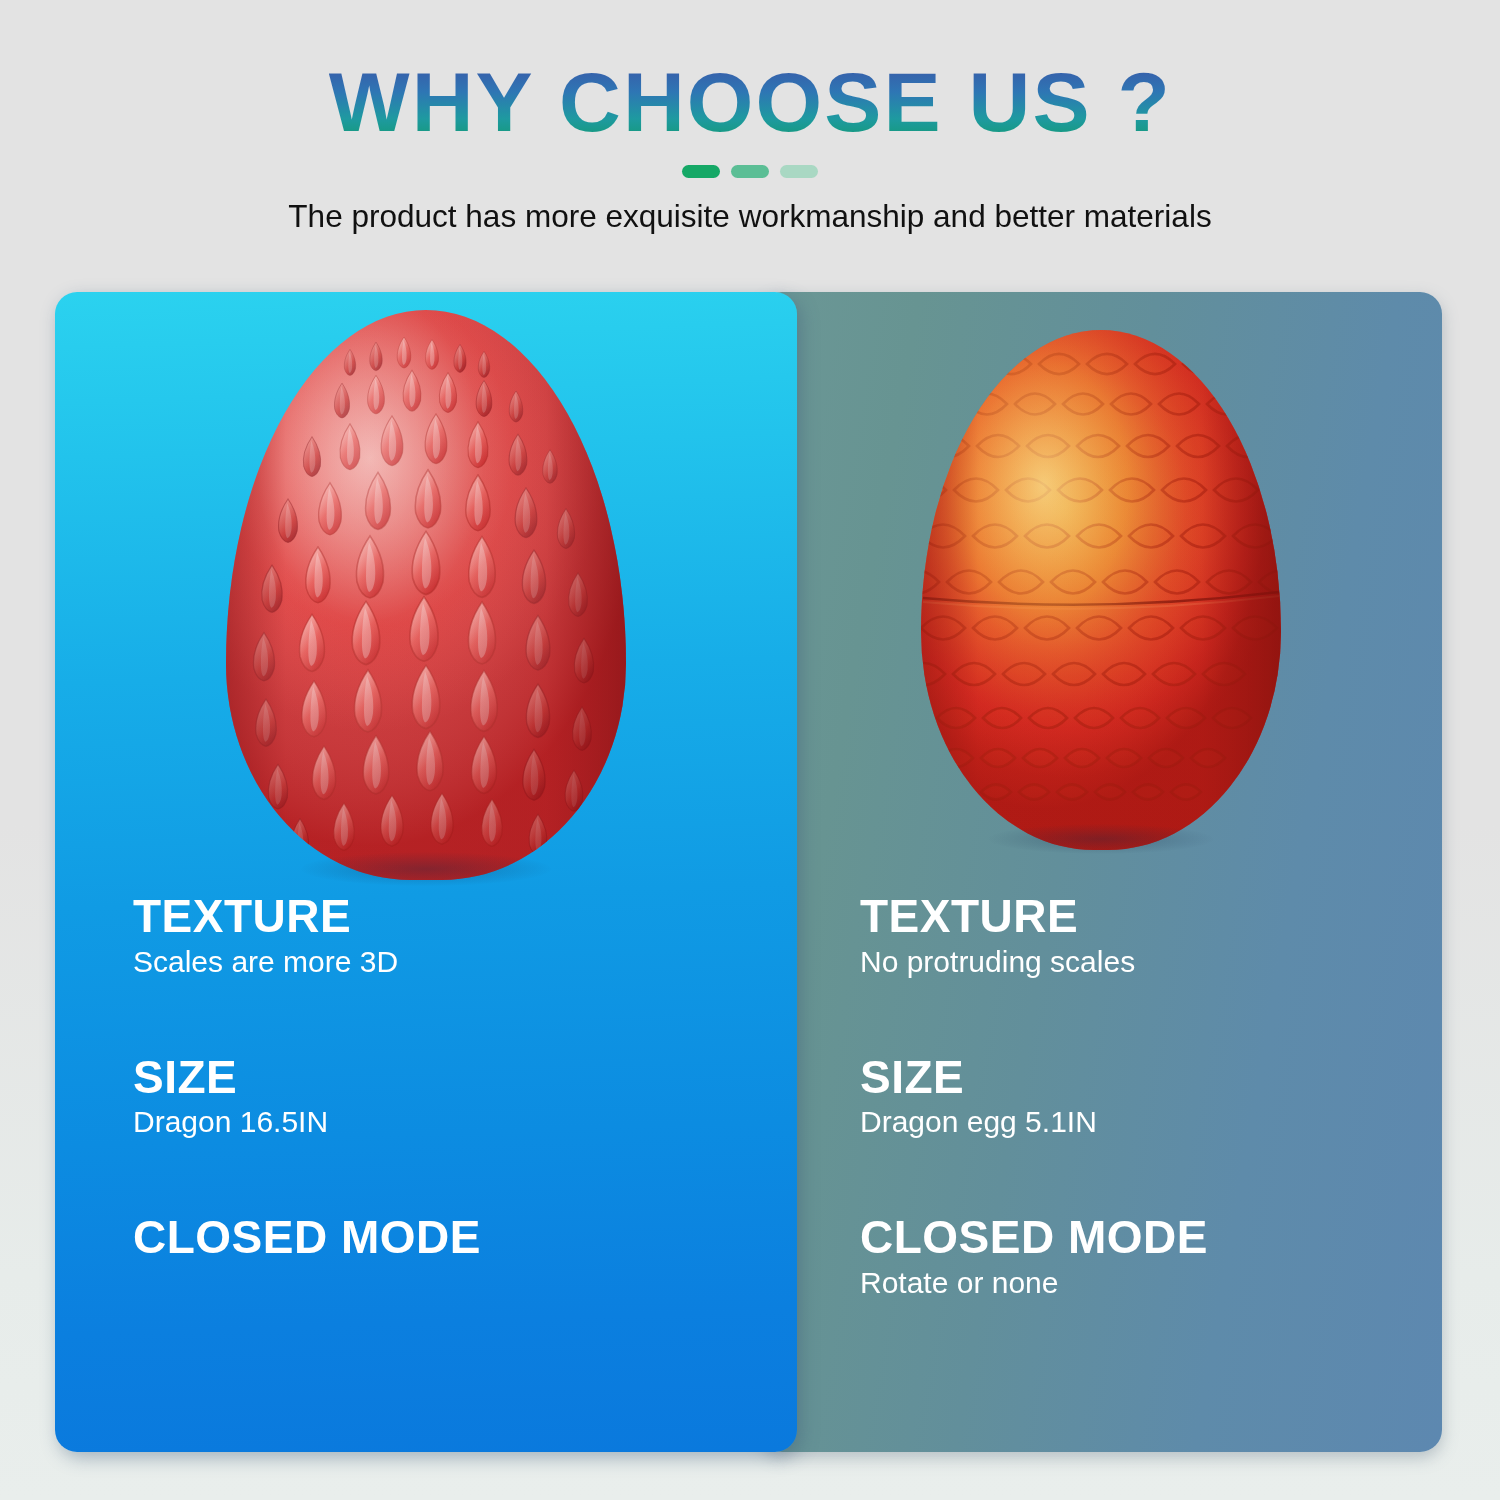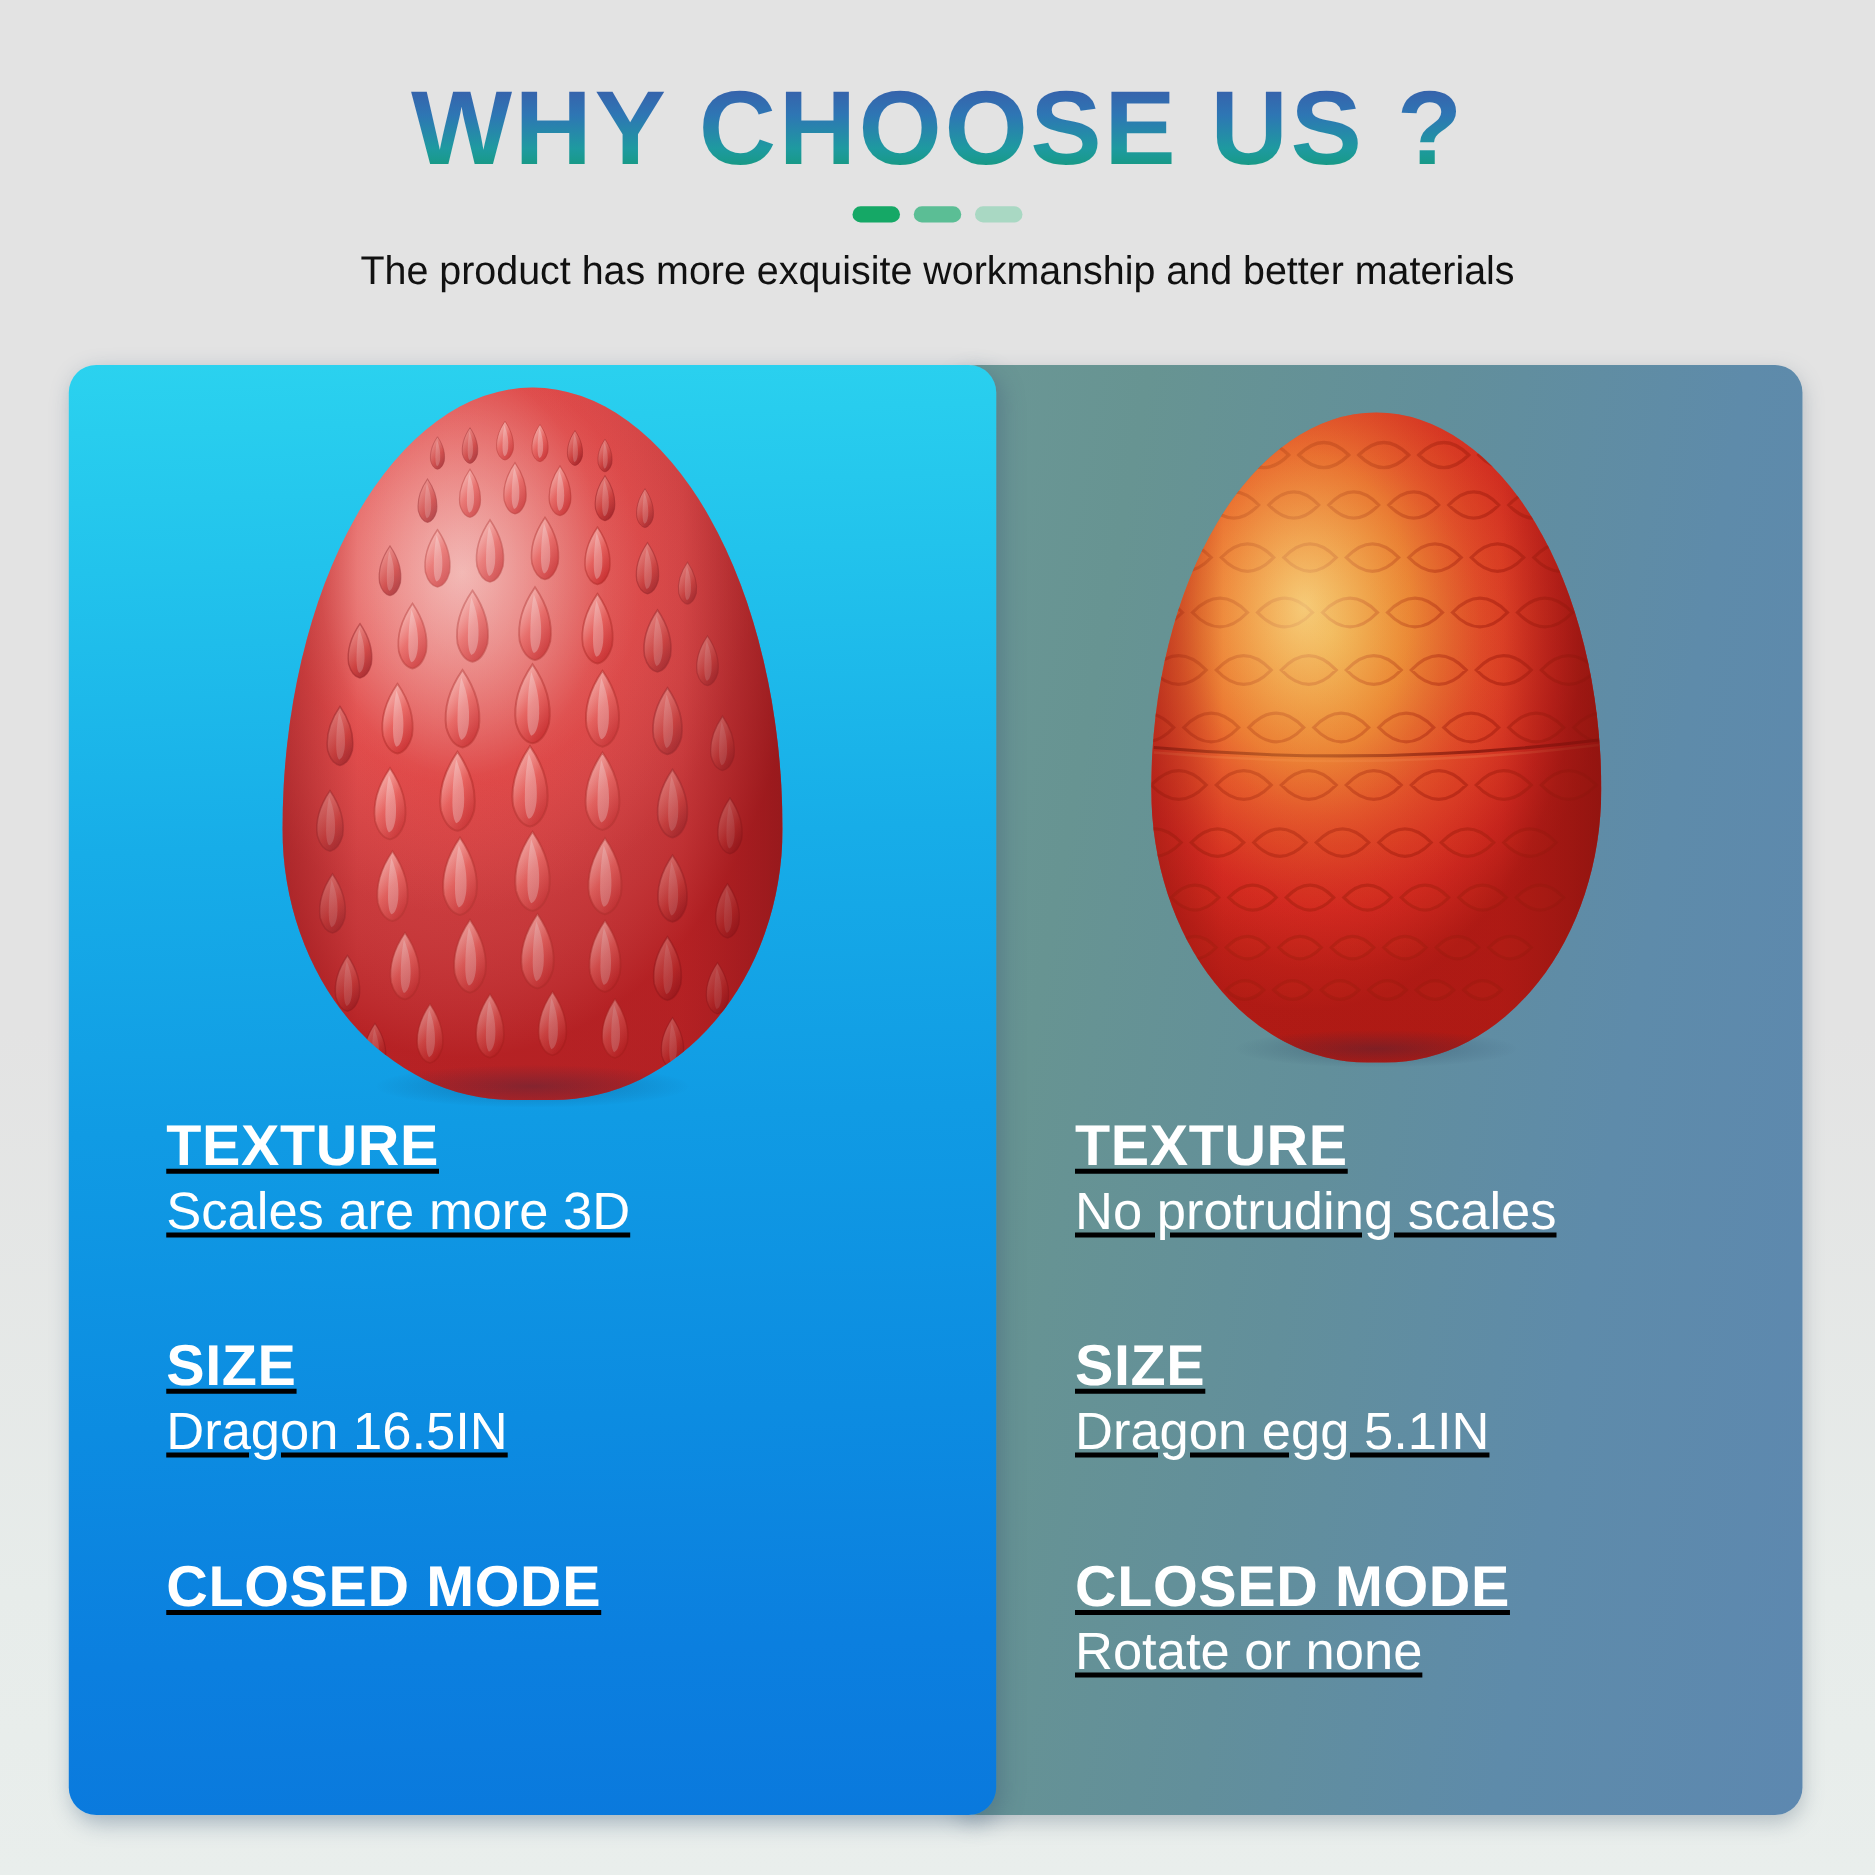--- a/index.html
+++ b/index.html
@@ -151,36 +151,35 @@
   .egg-left-shadow  { bottom:-6px;  width:250px; height:34px; }
   .egg-right-shadow { bottom:-4px;  width:225px; height:30px; }
 
   
   .specs {
     position:absolute;
     left:0; right:0;
     top:600px;
     padding-left:78px;
     padding-right:40px;
-    text-decoration:underline;
   }
   .card-right .specs { padding-left:100px; }
 
   .spec-block { margin-bottom:72px; }
   .spec-block:last-child { margin-bottom:0; }
 
   .spec-label {
     font-size:46px;
     font-weight:bold;
     color:#FFFFFF;
     line-height:1.08;
     letter-spacing:0.5px;
   }
   .spec-value {
-    font-size:42px;
+    font-size:30px;
     font-weight:normal;
     color:#FFFFFF;
     line-height:1.30;
     letter-spacing:0px;
   }
 </style>
 </head>
 <body>
 
 <div class="header">

